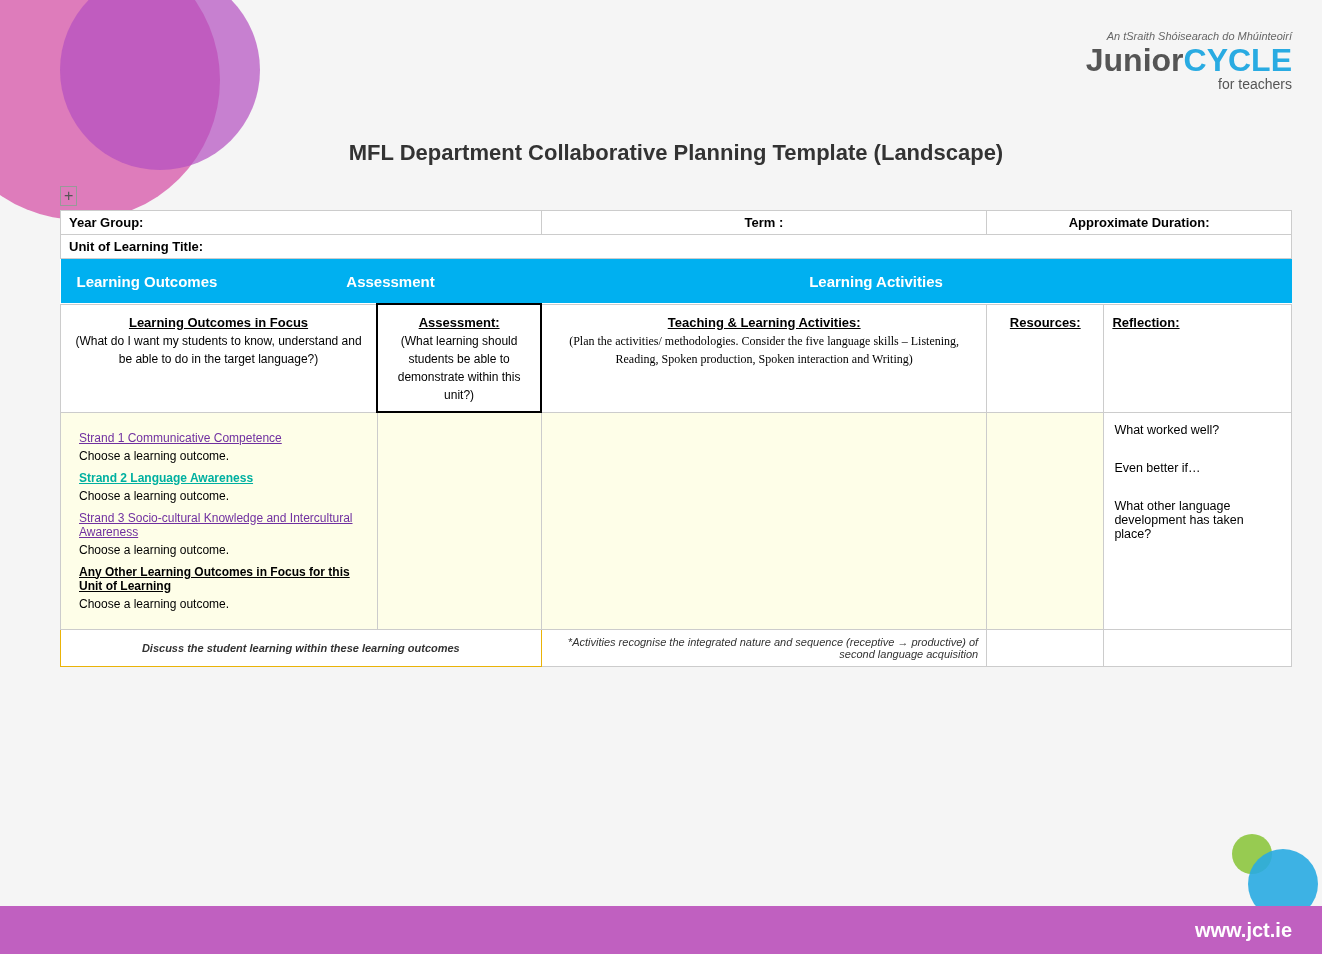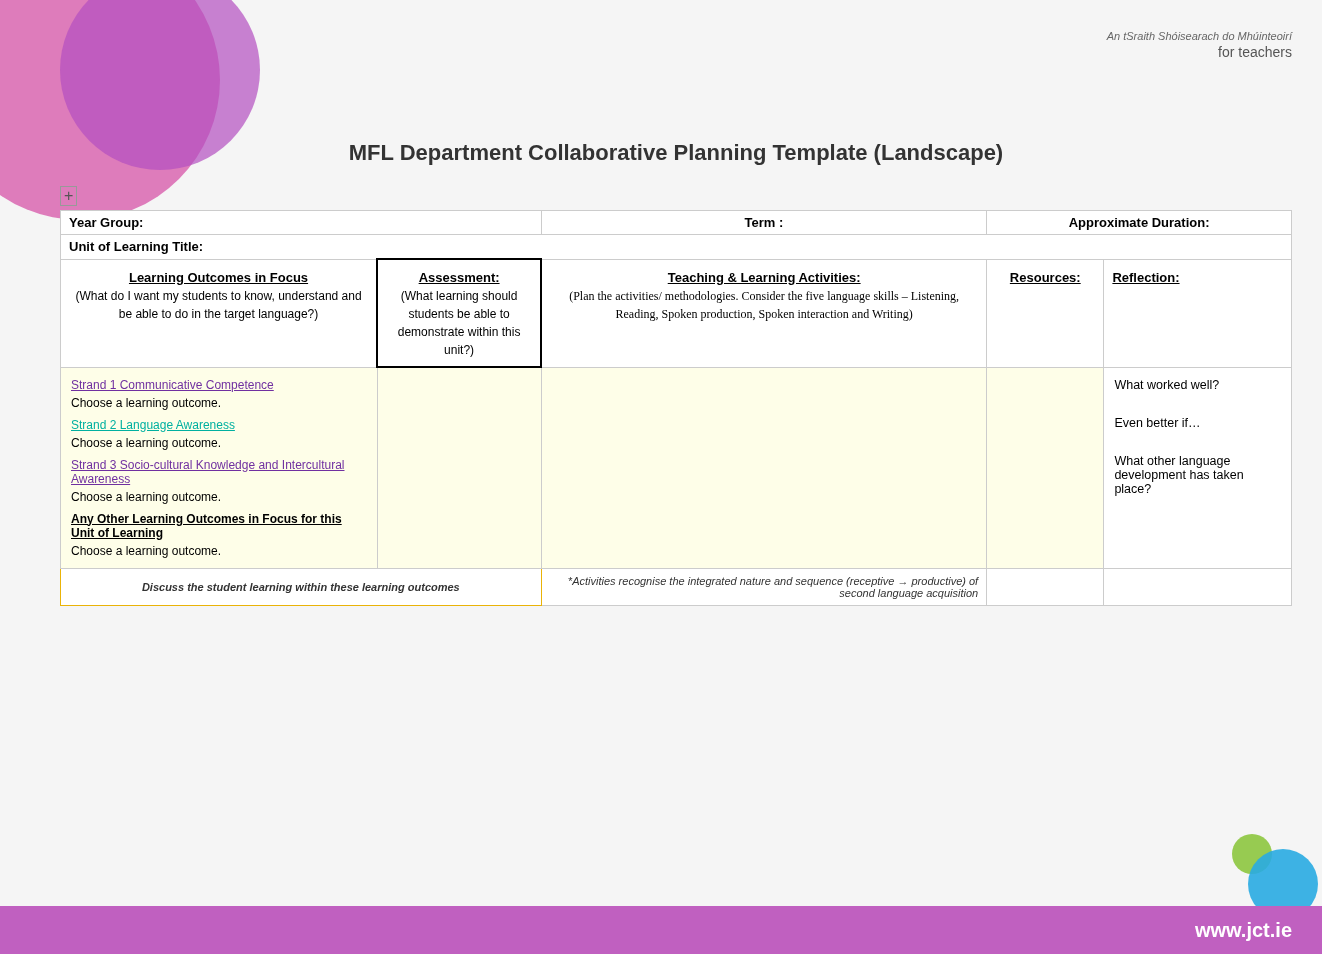--- a/index.html
+++ b/index.html
@@ -235,20 +235,23 @@
     }
   </style>
 </head>
 <body>
 
 <div class="top-circle-pink"></div>
 <div class="top-circle-purple"></div>
 
 <div class="logo-area">
   <div class="logo-tagline">An tSraith Shóisearach do Mhúinteoirí</div>
+  <div class="logo-main">
+    <span class="logo-junior">Junior</span><span class="logo-cycle">CYCLE</span>
+  </div>
   <div class="logo-for-teachers">for teachers</div>
 </div>
 
 <div class="main-content">
   <div class="page-title">MFL Department Collaborative Planning Template (Landscape)</div>
 
   <div class="expand-icon">+</div>
 
   <table class="main-table">
 
@@ -264,20 +267,29 @@
         <span class="bold-label">Approximate Duration:</span>
       </td>
     </tr>
 
     <tr class="unit-row">
       <td colspan="5" style="border:1px solid #ccc; padding:4px 8px; background:white;">
         <span class="bold-label">Unit of Learning Title:</span>
       </td>
     </tr>
 
+    <tr>
+      <td colspan="5" style="padding:0; border:none; background:white; position:relative;">
+        <div style="display:flex; align-items:stretch; position:relative; overflow:visible;">
+          <div class="arrow-cell arrow-cell-left" style="display:flex;align-items:center;min-width:260px;">Learning Outcomes</div>
+          <div class="arrow-cell arrow-cell-mid" style="display:flex;align-items:center;justify-content:center;min-width:140px;">Assessment</div>
+          <div class="arrow-cell" style="display:flex;align-items:center;justify-content:center;flex:1;position:relative;">Learning Activities</div>
+        </div>
+      </td>
+    </tr>
 
     <tr>
       <td class="learning-outcomes-cell" style="border:1px solid #ccc; padding:8px; background:white; vertical-align:top; text-align:center; width:270px;">
         <div>
           <span style="font-weight:bold;text-decoration:underline;font-size:13px;">Learning Outcomes in Focus</span><br>
           <span style="font-size:12px;">(What do I want my students to know, understand and be able to do in the target language?)</span>
         </div>
       </td>
       <td class="assessment-cell" style="border:2px solid #000000; padding:8px; background:white; vertical-align:top; text-align:center; width:140px;">
         <div>
@@ -293,30 +305,30 @@
       </td>
       <td class="resources-cell" style="border:1px solid #ccc; padding:8px; background:white; vertical-align:top; text-align:center; width:100px;">
         <span style="font-weight:bold;text-decoration:underline;font-size:13px;">Resources:</span>
       </td>
       <td class="reflection-cell" style="border:1px solid #ccc; padding:8px; background:white; vertical-align:top; width:160px;">
         <span style="font-weight:bold;text-decoration:underline;font-size:13px;">Reflection:</span>
       </td>
     </tr>
 
     <tr class="content-row">
-      <td style="border:1px solid #ccc; padding:10px; background:#fefee8; vertical-align:top; width:270px;">
+      <td style="border:1px solid #ccc; padding:18px; background:#fefee8; vertical-align:top; width:270px;">
 
         <div style="margin-bottom:4px;">
           <span class="strand-link">Strand 1 Communicative Competence</span>
         </div>
         <div style="margin-bottom:8px;">
           <span style="font-size:12px;">Choose a learning outcome.</span>
         </div>
 
-        <div style="margin-bottom:4px;">
+        <div style="margin-bottom:4px;font-weight:bold;">
           <span class="strand-link-teal">Strand 2 Language Awareness</span>
         </div>
         <div style="margin-bottom:8px;">
           <span style="font-size:12px;">Choose a learning outcome.</span>
         </div>
 
         <div style="margin-bottom:4px;">
           <span class="strand-link">Strand 3 Socio-cultural Knowledge and Intercultural Awareness</span>
         </div>
         <div style="margin-bottom:8px;">

